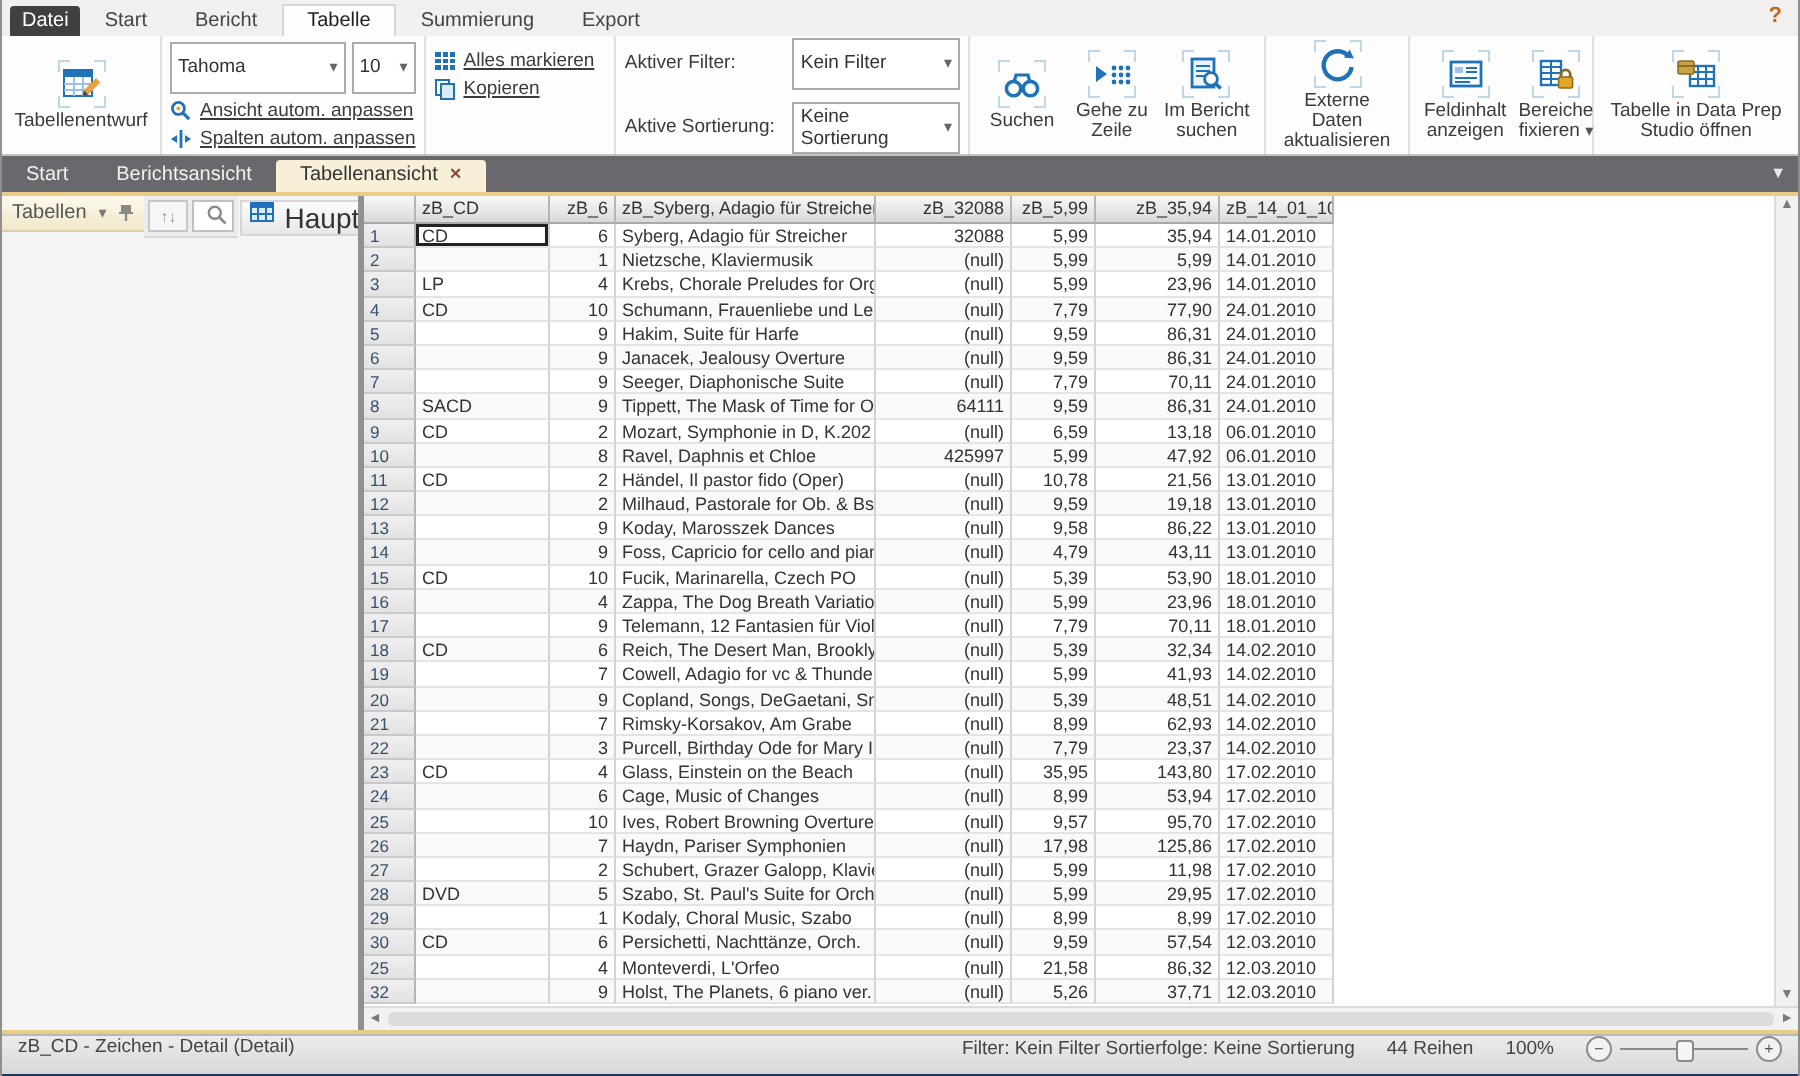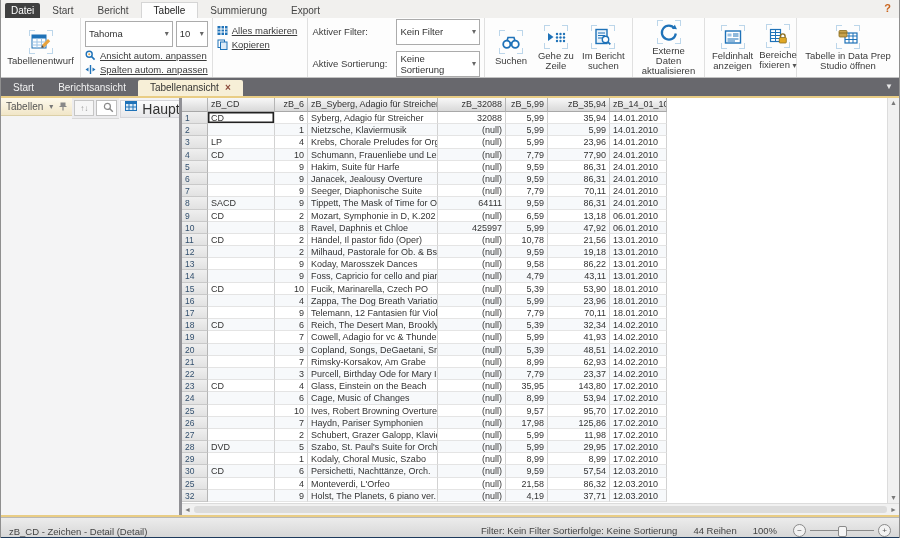--- a/index.html
+++ b/index.html
@@ -81,21 +81,21 @@
   .c6{width:62px;flex:0 0 62px;text-align:right;}
   .c7{width:57px;flex:0 0 57px;}
   .selcell{box-shadow:inset 0 0 0 1.5px #222;background:#fff;}
   
   .vscroll{width:11px;flex:0 0 11px;background:#f1f1f1;border-left:1px solid #dcdcdc;display:flex;flex-direction:column;justify-content:space-between;align-items:center;}
   .vscroll .arr,.hscroll .arr{color:#7a7a7a;font-size:7px;line-height:10px;}
   .hscroll{height:11px;flex:0 0 11px;background:#f1f1f1;border-top:1px solid #dcdcdc;display:flex;align-items:center;justify-content:space-between;padding:0 2px;}
   .hthumb{flex:1;height:7px;margin:0 3px;background:#dcdcdc;border-radius:3px;}
   
   .status{height:19px;flex:0 0 19px;background:linear-gradient(#ececec,#d7d7d7);border-top:1px solid #b8b8b8;
-          display:flex;align-items:flex-end;padding:0 8px;font-size:9.5px;color:#444;}
+          display:flex;align-items:flex-start;padding:0 8px;font-size:9.5px;color:#444;}
   .status .left{flex:1;}
   .status .right{display:flex;align-items:center;gap:16px;}
   .zoomctl{display:flex;align-items:center;gap:4px;}
   .zbtn{width:11px;height:11px;border:1px solid #8a8a8a;border-radius:50%;background:#f2f2f2;
         display:flex;align-items:center;justify-content:center;font-size:8px;line-height:8px;color:#555;}
   .ztrack{width:64px;height:1px;background:#8a8a8a;position:relative;}
   .zthumb{position:absolute;left:28px;top:-4px;width:7px;height:9px;background:#f5f5f5;border:1px solid #8a8a8a;border-radius:2px;}
   .bottomstrip{height:3px;flex:0 0 3px;background:#1d3a5c;}
   svg{display:block;}
 </style>
@@ -697,21 +697,21 @@
               <div class="cell c5">21,58</div>
               <div class="cell c6">86,32</div>
               <div class="cell c7">12.03.2010</div>
             </div>
             <div class="trow">
               <div class="cell c0 rn">32</div>
               <div class="cell c1"></div>
               <div class="cell c2">9</div>
               <div class="cell c3">Holst, The Planets, 6 piano ver.</div>
               <div class="cell c4">(null)</div>
-              <div class="cell c5">4,19</div>
+              <div class="cell c5">5,26</div>
               <div class="cell c6">37,71</div>
               <div class="cell c7">12.03.2010</div>
             </div>
           </div>
       </div>
       <div class="vscroll">
         <span class="arr">▲</span>
         <span class="arr">▼</span>
       </div>
     </div>

